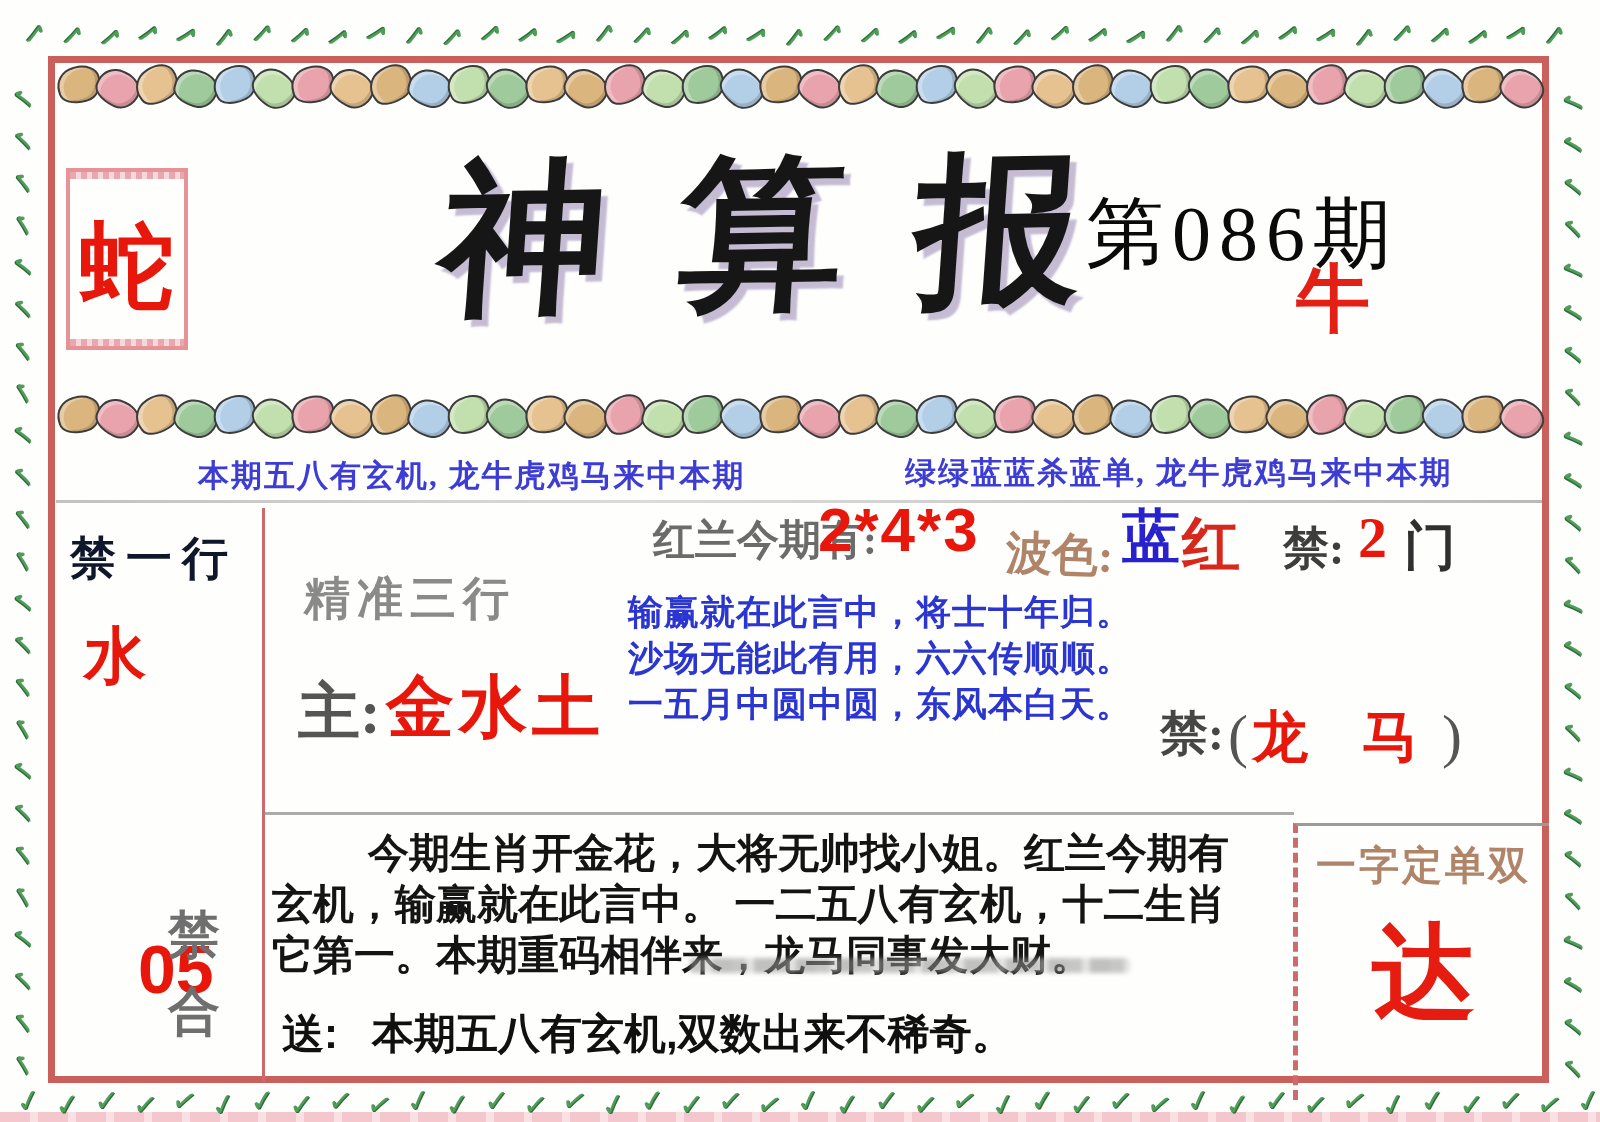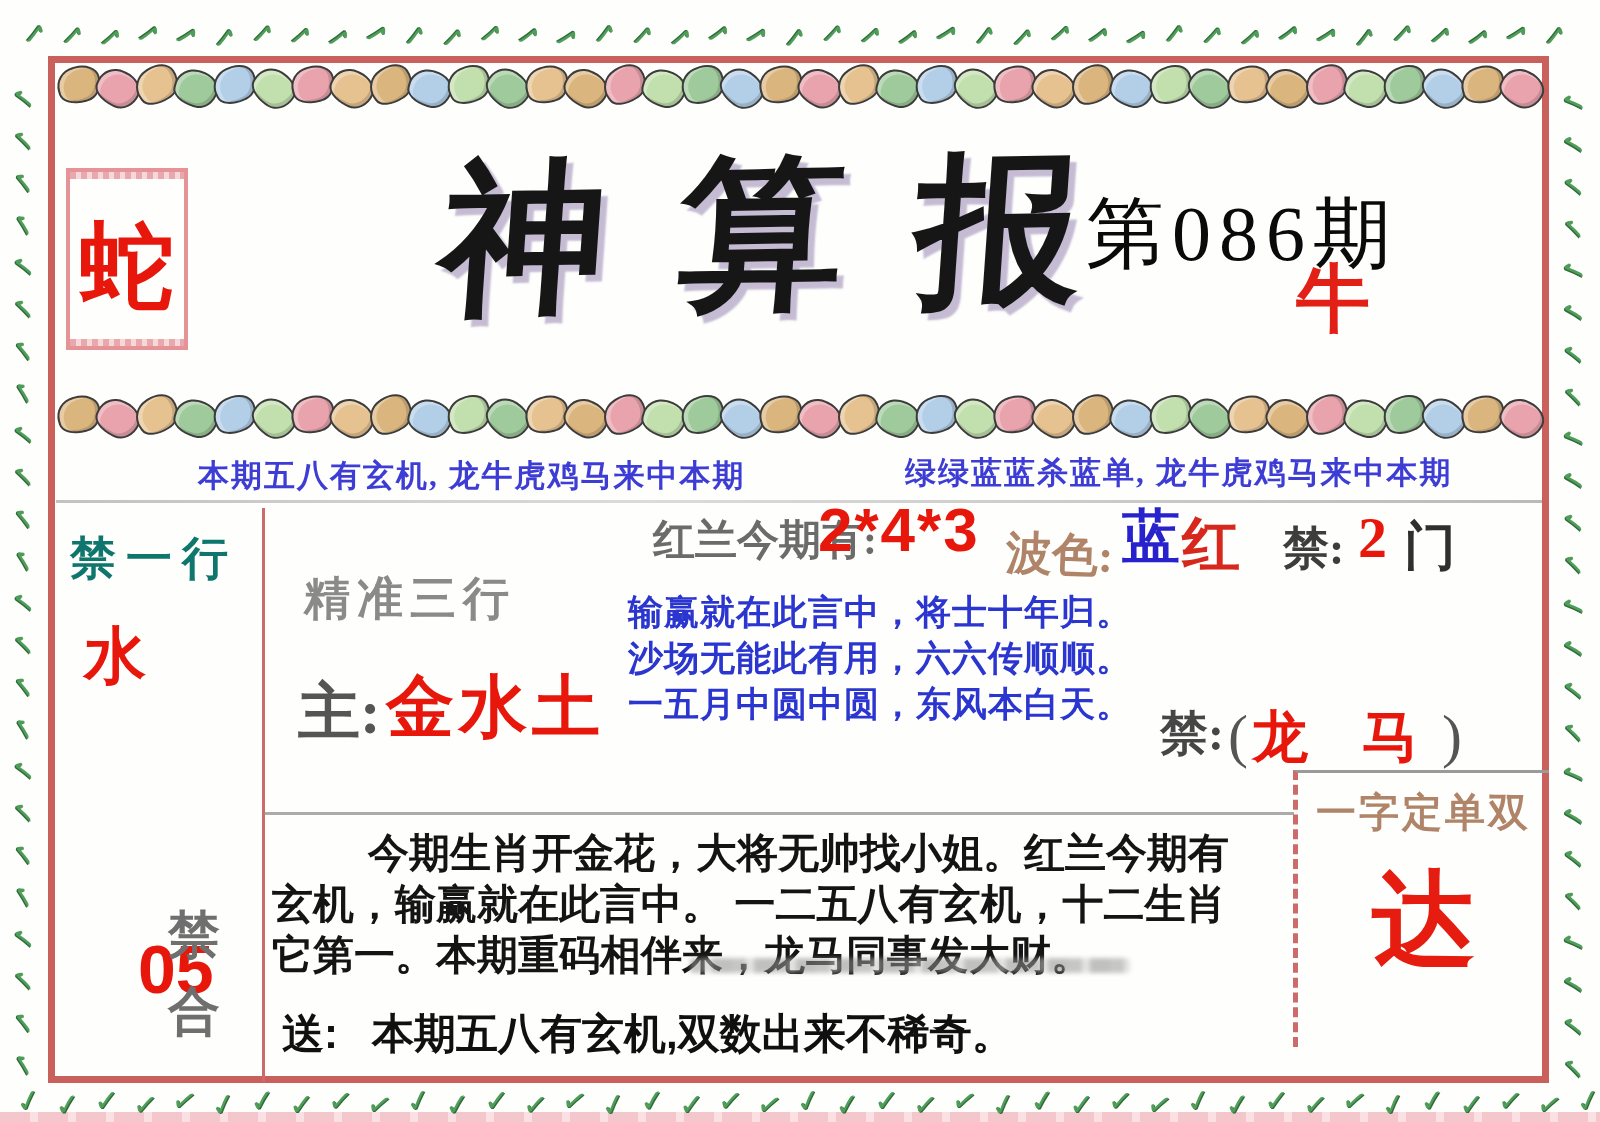--- a/index.html
+++ b/index.html
@@ -34,21 +34,21 @@
   .slogan{position:absolute;font-size:31px;font-weight:700;color:var(--blue-text);
         letter-spacing:2px;white-space:nowrap;}
   .slogan-l{left:198px;top:455px;} .slogan-r{left:905px;top:452px;}
   .hline-slogan{position:absolute;left:56px;top:500px;width:1486px;height:3px;
         background:linear-gradient(90deg,#9a9a9a,#c4c4c4 40%,#8d8d8d);opacity:.6;}
   
   .vline-left{position:absolute;left:262px;top:508px;width:3px;height:574px;background:#d0696b;}
   .hline-mid{position:absolute;left:264px;top:812px;width:1030px;height:3px;background:#8f8f8f;opacity:.75;}
   
   .jin-row-label{position:absolute;left:70px;top:528px;font-size:46px;font-weight:700;
-        color:#0f766e;letter-spacing:10px;white-space:nowrap;}
+        color:#0f172a;letter-spacing:10px;white-space:nowrap;}
   .jin-row-value{position:absolute;left:84px;top:614px;font-size:62px;font-weight:700;color:var(--accent-red);}
   .num-05{position:absolute;left:102px;top:930px;font-size:68px;font-weight:700;
         color:var(--accent-red);font-family:"Liberation Sans","DejaVu Sans",sans-serif;margin-left:36px;}
   .jin-he{position:absolute;left:166px;top:898px;font-size:52px;font-weight:700;color:#6f6f6f;
         line-height:76px;text-align:center;width:56px;}
   
   .santou-label{position:absolute;left:653px;top:512px;font-size:42px;font-weight:700;color:#6b6b6b;white-space:nowrap;}
   .santou-value{position:absolute;left:818px;top:494px;font-size:62px;font-weight:700;color:var(--accent-red);
         letter-spacing:2px;font-family:"Liberation Sans","DejaVu Sans",sans-serif;white-space:nowrap;}
   .bose-label{position:absolute;left:1006px;top:524px;font-size:46px;font-weight:700;
@@ -73,21 +73,21 @@
   .para{position:absolute;left:272px;top:828px;width:1014px;font-size:41px;font-weight:700;
         color:#141414;line-height:51px;font-family:"Liberation Sans","DejaVu Sans",sans-serif;white-space:nowrap;}
   .para .indent{padding-left:96px;}
   .smudge{position:absolute;left:690px;top:958px;width:440px;height:15px;border-radius:3px;
         background:repeating-linear-gradient(90deg,#9a9a9a 0 14px,#cdcdcd 14px 22px,#8f8f8f 22px 42px);
         filter:blur(2px);opacity:.55;}
   .song{position:absolute;left:282px;top:1006px;font-size:42px;font-weight:700;color:#101010;
         font-family:"Liberation Sans","DejaVu Sans",sans-serif;white-space:nowrap;}
   .song .gap{display:inline-block;width:34px;}
   
-  .onebox{position:absolute;left:1293px;top:770px;width:256px;height:277px;box-sizing:border-box;
+  .onebox{position:absolute;left:1293px;top:823px;width:256px;height:277px;box-sizing:border-box;
         border-top:3px solid #9a9a9a;border-left:5px dashed #cc6b6b;text-align:center;}
   .onebox-title{margin-top:12px;font-size:40px;font-weight:700;color:var(--tan-label);letter-spacing:3px;white-space:nowrap;}
   .onebox-value{margin-top:28px;font-size:104px;font-weight:700;color:#e51c0f;line-height:1;}
 </style>
 </head>
 <body>
 
 <div id="page">
 
   <div class="frame"></div>

